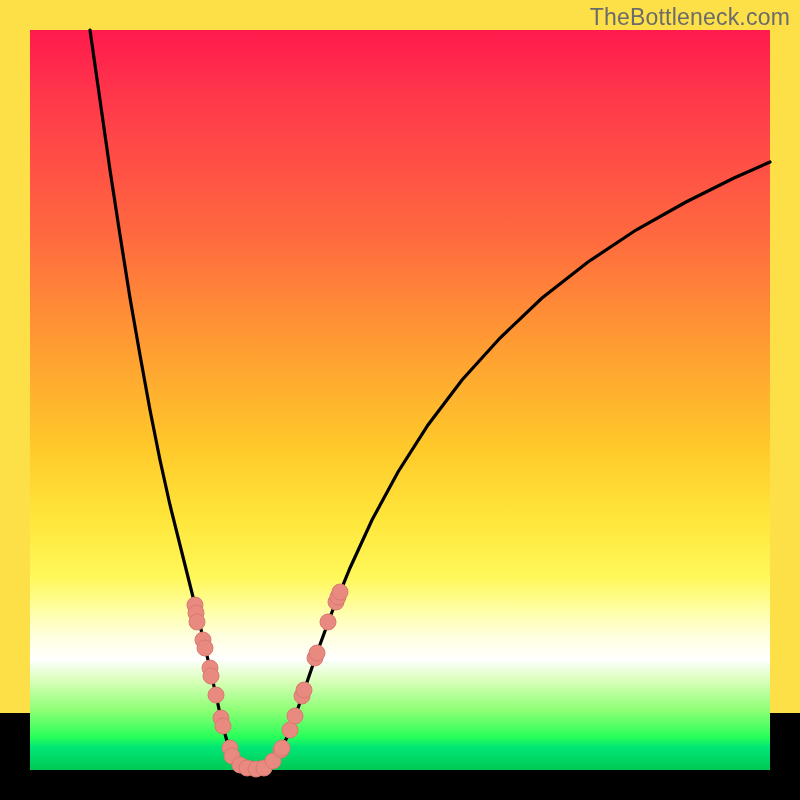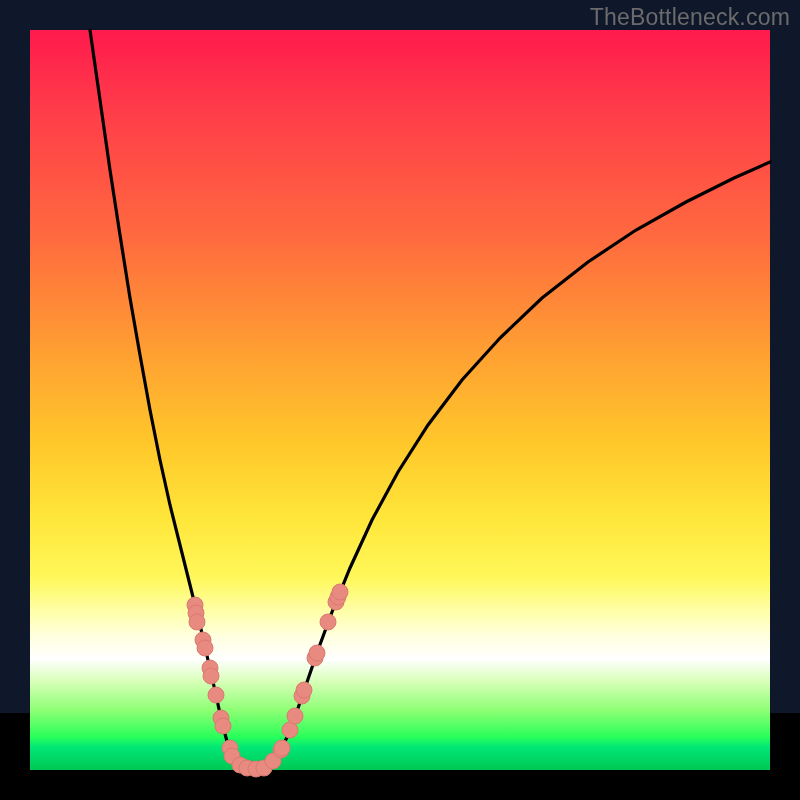--- a/index.html
+++ b/index.html
@@ -10,21 +10,21 @@
     overflow: hidden;
     background: #000;
     font-family: Arial, Helvetica, sans-serif;
   }
   .frame {
     position: absolute;
     left: 0;
     top: 0;
     width: 800px;
     height: 713px;
-    background: #0f172a;
+    background: #fde047;
   }
   .plot {
     position: absolute;
     left: 30px;
     top: 30px;
     width: 740px;
     height: 740px;
     
     background: linear-gradient(to bottom,
       #ff1a4d 0%,

